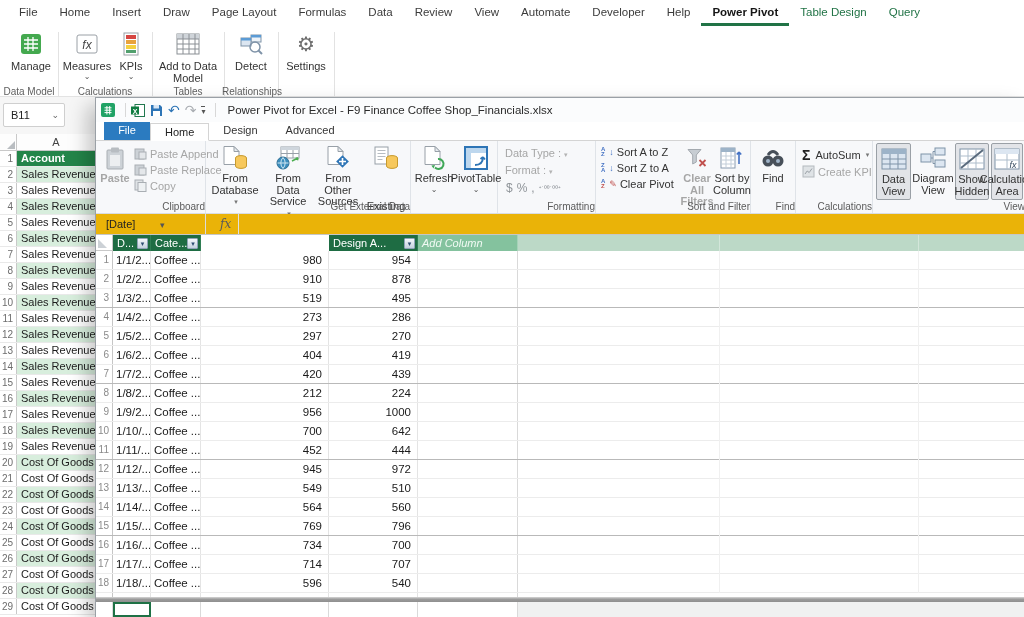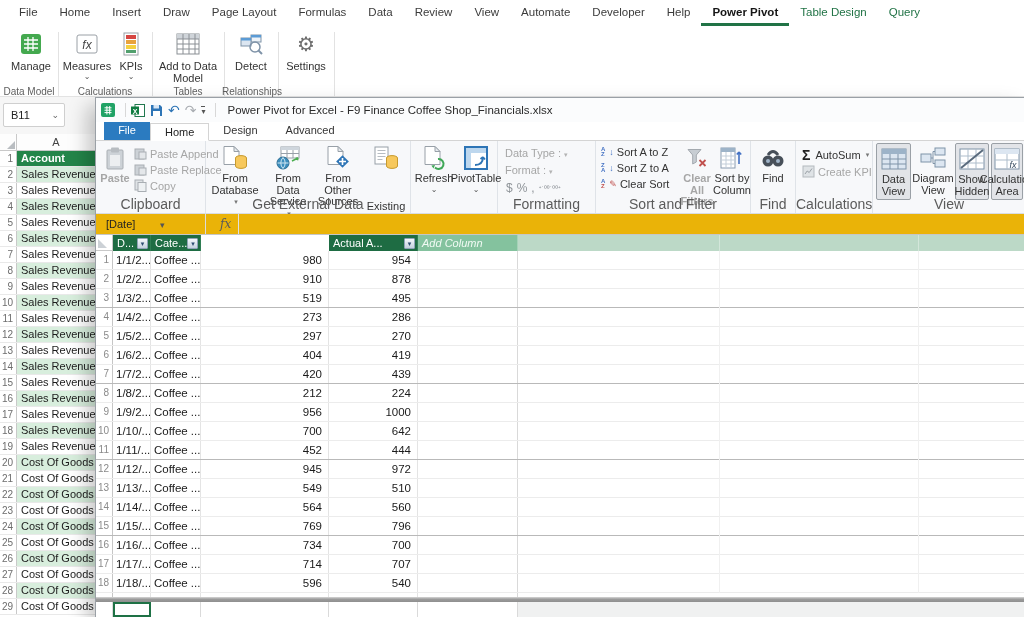--- a/index.html
+++ b/index.html
@@ -48,21 +48,21 @@
   .qat-chev { font-size:8px; color:#555; border-top:1.5px solid #555; line-height:7px; padding-top:1px; }
   .pp-titletext { margin-left:6px; white-space:nowrap; }
 
   .pp-tabs { height:19px; background:#fff; border-bottom:1px solid #d4d4d4; display:flex; align-items:flex-end; padding-left:8px; position:relative; }
   .pp-tab { font-size:11px; padding:0 14px; height:18px; line-height:17px; color:#333; }
   .pp-tab.file { background:#2B7BC0; color:#fff; width:46px; text-align:center; padding:0; }
   .pp-tab.active { background:#fff; border:1px solid #d4d4d4; border-bottom:1px solid #fff; margin-bottom:-1px; color:#222; }
 
   .pp-ribbon { position:relative; height:73px; background:#f7f8fa; border-bottom:1px solid #d9dde3; }
   .ppg { position:absolute; top:0; bottom:0; border-right:1px solid #dfe3e8; }
-  .ppg-label { position:absolute; bottom:1px; left:0; right:0; text-align:center; font-size:14px; color:#5b5b5b; white-space:nowrap; }
+  .ppg-label { position:absolute; bottom:1px; left:0; right:0; text-align:right; font-size:10px; color:#5b5b5b; white-space:nowrap; }
   .pp-bigbtn { position:absolute; top:3px; display:flex; flex-direction:column; align-items:center; font-size:11px; line-height:11.5px; color:#333; text-align:center; }
   .pp-bigbtn .ic { height:28px; display:flex; align-items:center; justify-content:center; margin-bottom:1px; }
   .pp-bigbtn.disabled { color:#a6a6a6;font-weight:bold; }
   .pp-bigbtn.pressed { background:#e2e4e8; border:1px solid #9aa0a6; border-radius:2px; top:2px; padding:1px 1px 2px; }
   .pp-small { position:absolute; display:flex; align-items:center; gap:3px; font-size:11px; color:#333; white-space:nowrap; }
   .pp-small.disabled { color:#a6a6a6; }
   .ddchev::after { content:"▾"; font-size:7px; color:#777; margin-left:2px; }
   .gray-dd::after { content:"▾"; font-size:7px; color:#b3b3b3; margin-left:3px; }
   .fmt-label { position:absolute; font-size:11px; color:#a6a6a6; }
   .fmt-glyphs { position:absolute; font-size:12px; color:#8f9499; letter-spacing:4px; }
@@ -506,21 +506,21 @@
             </span>
             <span style="color:#4472C4;font-size:9px;">↓</span>
           <span>Sort Z to A</span>
         </div>
         <div class="pp-small" style="left:5px;top:37px;">
           <span class="az">
               <span>A</span>
               <span style="color:#C0504D;">Z</span>
             </span>
             <span style="color:#C0504D;font-size:9px;">✎</span>
-          <span>Clear Sort</span>
+          <span>Clear Pivot</span>
         </div>
         <div class="pp-bigbtn disabled" style="left:82px;width:38px;">
           <span class="ic">
             <svg width="22" height="22">
                 <path d="M2 2.5 h13 l-4.7 5.5 v7 l-3.6 2 v-9 z" fill="#c7cdd3" stroke="#a3a9af"></path>
                 <path d="M13.5 13 l6 6 M19.5 13 l-6 6" stroke="#C0504D" stroke-width="1.8"></path>
               </svg>
           </span>
           <span>Clear All Filters</span>
         </div>
@@ -633,21 +633,21 @@
       </div>
       <div class="gh" style="width:50px;">
         <span>Cate...</span>
           <span class="filt"></span>
       </div>
       <div class="gh" style="width:128px;margin-top:32px;">
         <span>Forecasted ...</span>
           <span class="filt"></span>
       </div>
       <div class="gh" style="width:89px;">
-        <span>Actual A...</span>
+        <span>Design A...</span>
           <span class="filt"></span>
       </div>
       <div class="gh addcol" style="width:100px;">
         <span>Add Column</span>
       </div>
       <div class="gh-rest">
         <div class="vline" style="left:201px;"></div>
         <div class="vline" style="left:400px;"></div>
       </div>
     </div>

